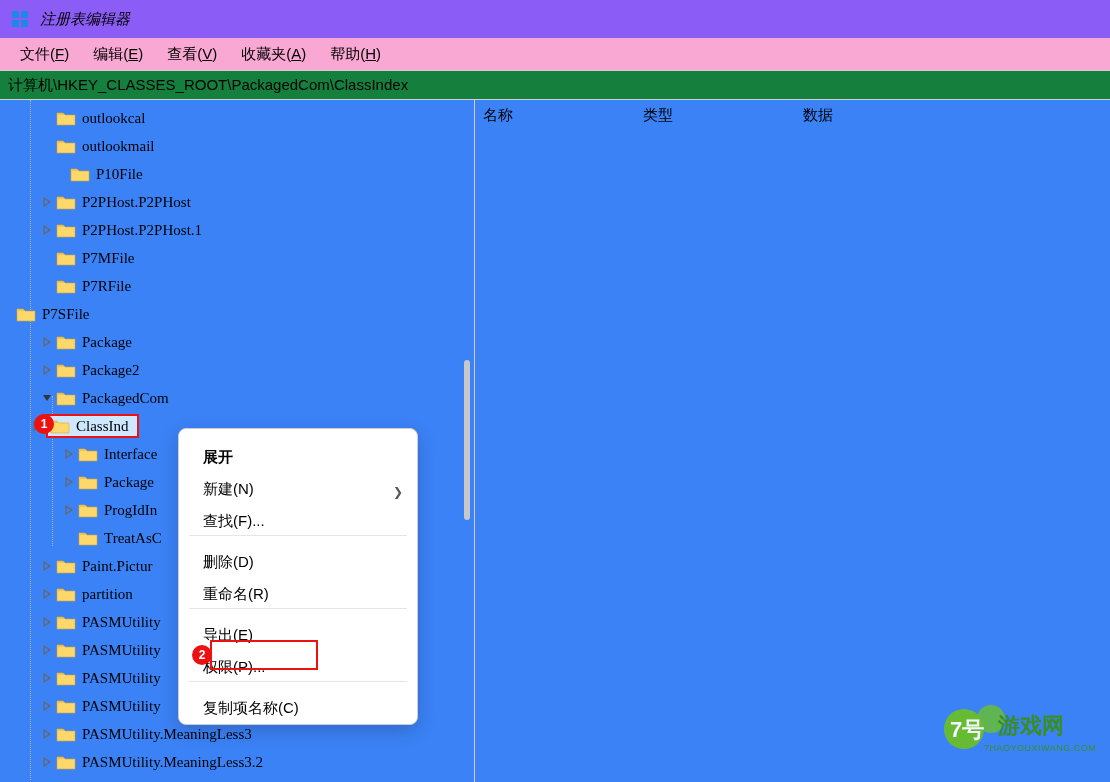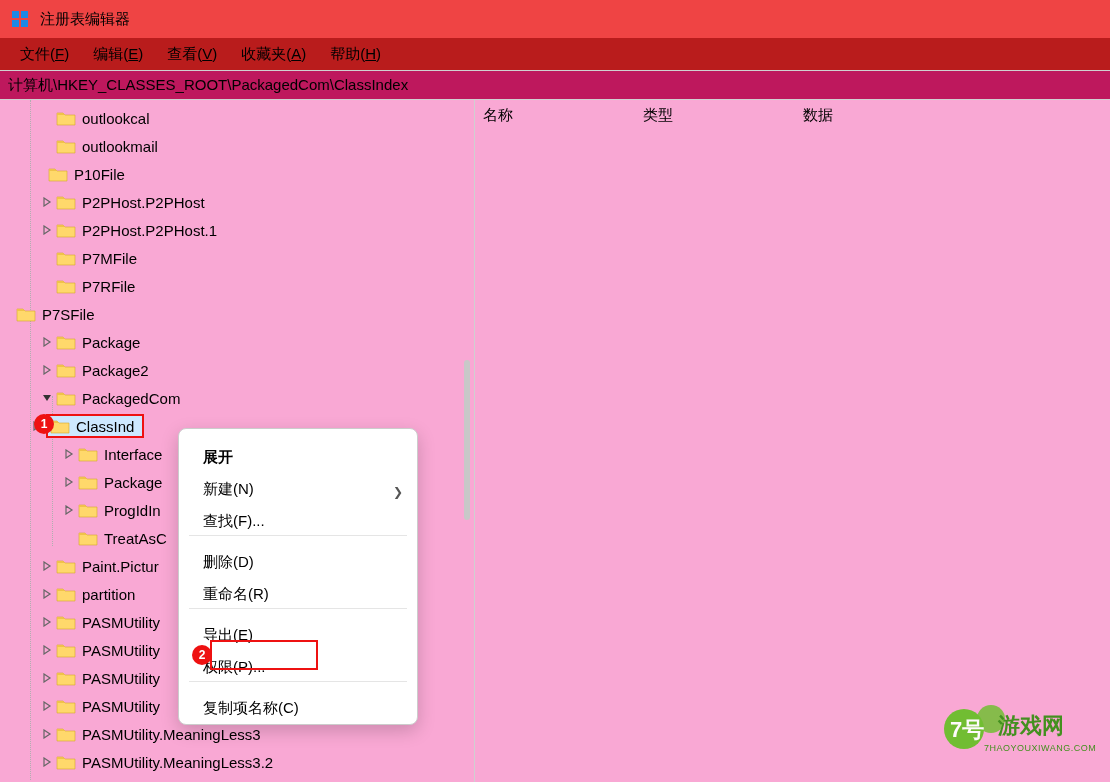--- a/index.html
+++ b/index.html
@@ -11,56 +11,58 @@
     width: 1110px;
     height: 782px;
     overflow: hidden;
     position: relative;
   }
   .titlebar {
     height: 38px;
     display: flex;
     align-items: center;
     padding: 0 10px;
-    background: #ef4444;
+    background: #8b5cf6;
+    font-style: italic;
   }
   .app-icon {
     width: 20px; height: 20px;
     margin-right: 10px;
     display: inline-block;
   }
   .app-icon svg { display:block; }
   .title-text { font-size: 15px; color: #000; }
   .menubar {
     height: 32px;
     display: flex;
     align-items: center;
     padding: 0 8px;
-    background: #b91c1c;
+    background: #f9a8d4;
   }
   .menubar .menu-item {
     padding: 4px 12px;
     font-size: 15px;
     cursor: default;
   }
   .menubar .menu-item u { text-decoration: underline; }
   .pathbar {
     height: 30px;
     border-top: 1px solid #d0d0d0;
     border-bottom: 1px solid #d0d0d0;
     display: flex;
     align-items: center;
     padding: 0 8px;
     font-size: 15px;
-    background: #be185d;
+    background: #15803d;
   }
   .main {
     display: flex;
     height: calc(100% - 100px);
-    background: #f9a8d4;
+    background: #3b82f6;
+    font-family: Liberation Serif, serif;
   }
   .tree-pane {
     width: 475px;
     border-right: 1px solid #d0d0d0;
     position: relative;
     overflow: hidden;
   }
   .tree {
     padding: 4px 0 4px 0;
     position: relative;
@@ -251,21 +253,21 @@
             <svg width="10" height="10"></svg>
           </span>
           <span class="folder-icon">
             <svg width="20" height="16" viewBox="0 0 20 16">
   <path d="M1 3 L7 3 L9 5 L19 5 L19 15 L1 15 Z" fill="#ffd86b" stroke="#d4a82a" stroke-width="0.6"></path>
   <path d="M1 3 L7 3 L9 5 L1 5 Z" fill="#f0c24a"></path>
 </svg>
           </span>
           <span class="node-label">outlookmail</span>
         </div>
-        <div class="tree-row" style="padding-left: 32px;">
+        <div class="tree-row" style="padding-left: 54px;">
           <span class="expander blank">
             <svg width="10" height="10"></svg>
           </span>
           <span class="folder-icon">
             <svg width="20" height="16" viewBox="0 0 20 16">
   <path d="M1 3 L7 3 L9 5 L19 5 L19 15 L1 15 Z" fill="#ffd86b" stroke="#d4a82a" stroke-width="0.6"></path>
   <path d="M1 3 L7 3 L9 5 L1 5 Z" fill="#f0c24a"></path>
 </svg>
           </span>
           <span class="node-label">P10File</span>

